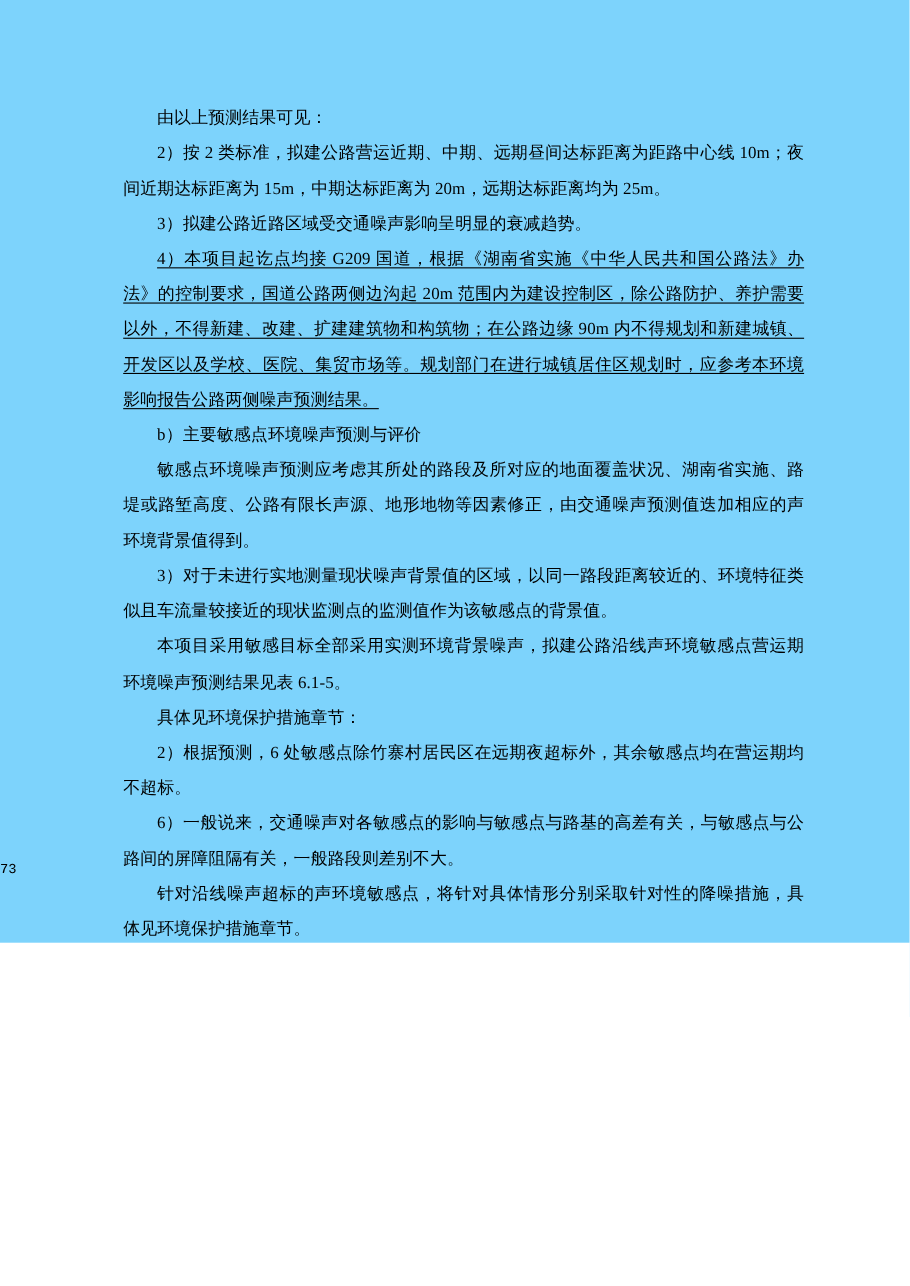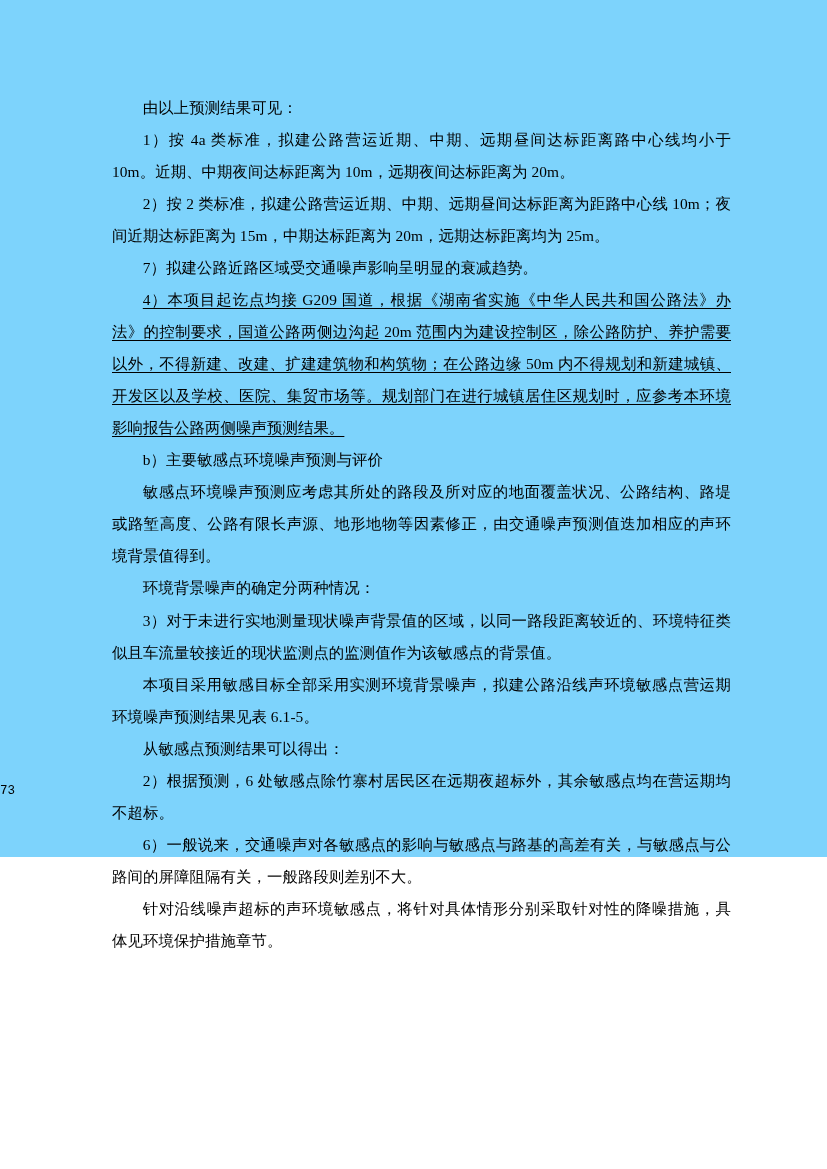--- a/index.html
+++ b/index.html
@@ -46,28 +46,26 @@
     font-size: 12.5px;
     font-family: Liberation Mono, monospace;
   }
 </style>
 </head>
 <body>
 
 <div class="page">
   <div class="doc-body">
     <p>由以上预测结果可见：</p>
-    <p>1）按 4a 类标准，拟建公路营运近期、中期、远期昼间达标距离路中心线均小于 10m。近期、中期夜间达标距离为 10m，远期夜间达标距离为 20m。</p>
     <p>2）按 2 类标准，拟建公路营运近期、中期、远期昼间达标距离为距路中心线 10m；夜间近期达标距离为 15m，中期达标距离为 20m，远期达标距离均为 25m。</p>
-    <p>7）拟建公路近路区域受交通噪声影响呈明显的衰减趋势。</p>
-    <p class="underlined">4）本项目起讫点均接 G209 国道，根据《湖南省实施《中华人民共和国公路法》办法》的控制要求，国道公路两侧边沟起 20m 范围内为建设控制区，除公路防护、养护需要以外，不得新建、改建、扩建建筑物和构筑物；在公路边缘 50m 内不得规划和新建城镇、开发区以及学校、医院、集贸市场等。规划部门在进行城镇居住区规划时，应参考本环境影响报告公路两侧噪声预测结果。</p>
+    <p>3）拟建公路近路区域受交通噪声影响呈明显的衰减趋势。</p>
+    <p class="underlined">4）本项目起讫点均接 G209 国道，根据《湖南省实施《中华人民共和国公路法》办法》的控制要求，国道公路两侧边沟起 20m 范围内为建设控制区，除公路防护、养护需要以外，不得新建、改建、扩建建筑物和构筑物；在公路边缘 90m 内不得规划和新建城镇、开发区以及学校、医院、集贸市场等。规划部门在进行城镇居住区规划时，应参考本环境影响报告公路两侧噪声预测结果。</p>
     <p>b）主要敏感点环境噪声预测与评价</p>
-    <p>敏感点环境噪声预测应考虑其所处的路段及所对应的地面覆盖状况、公路结构、路堤或路堑高度、公路有限长声源、地形地物等因素修正，由交通噪声预测值迭加相应的声环境背景值得到。</p>
-    <p>环境背景噪声的确定分两种情况：</p>
+    <p>敏感点环境噪声预测应考虑其所处的路段及所对应的地面覆盖状况、湖南省实施、路堤或路堑高度、公路有限长声源、地形地物等因素修正，由交通噪声预测值迭加相应的声环境背景值得到。</p>
     <p>3）对于未进行实地测量现状噪声背景值的区域，以同一路段距离较近的、环境特征类似且车流量较接近的现状监测点的监测值作为该敏感点的背景值。</p>
     <p>本项目采用敏感目标全部采用实测环境背景噪声，拟建公路沿线声环境敏感点营运期环境噪声预测结果见表 6.1-5。</p>
-    <p>从敏感点预测结果可以得出：</p>
+    <p>具体见环境保护措施章节：</p>
     <p>2）根据预测，6 处敏感点除竹寨村居民区在远期夜超标外，其余敏感点均在营运期均不超标。</p>
     <p>6）一般说来，交通噪声对各敏感点的影响与敏感点与路基的高差有关，与敏感点与公路间的屏障阻隔有关，一般路段则差别不大。</p>
     <p>针对沿线噪声超标的声环境敏感点，将针对具体情形分别采取针对性的降噪措施，具体见环境保护措施章节。</p>
   </div>
   <div class="pagenum">73</div>
 </div>
 
 </body></html>

